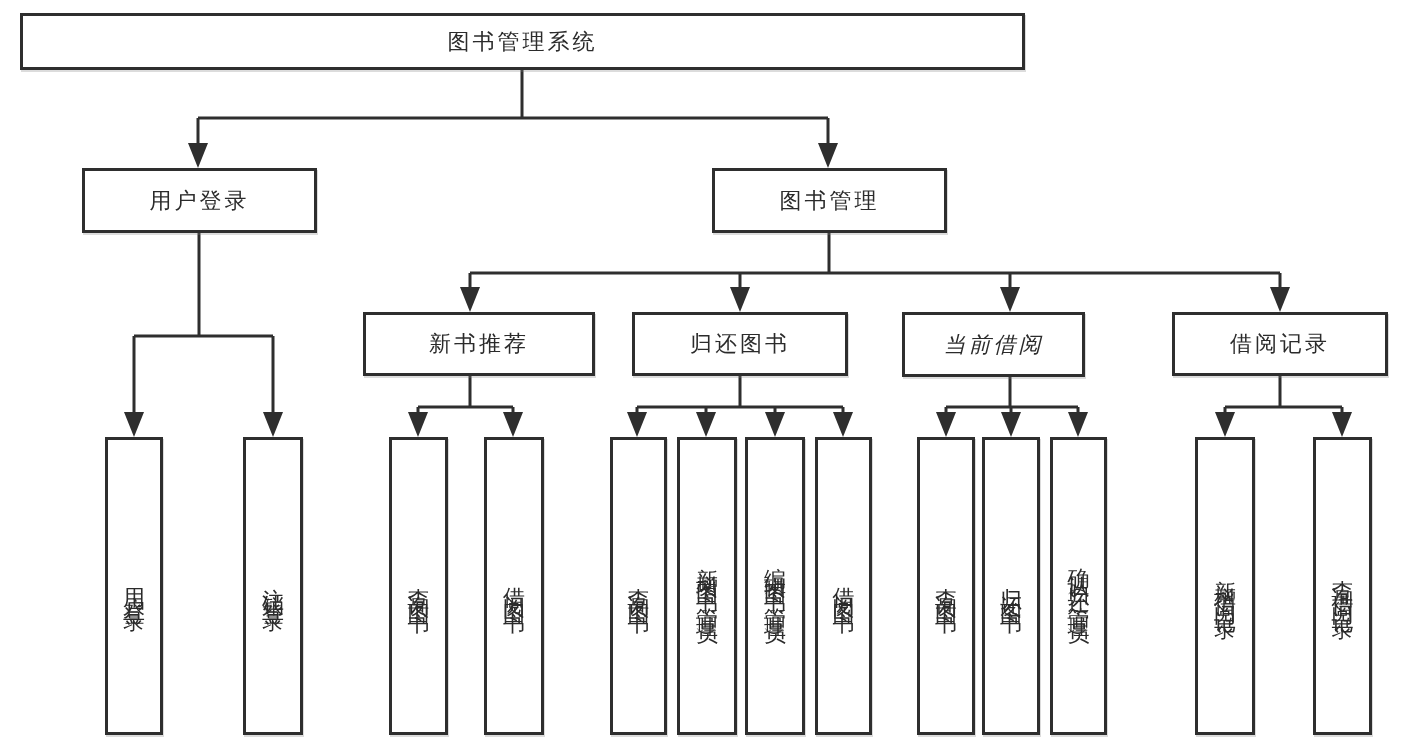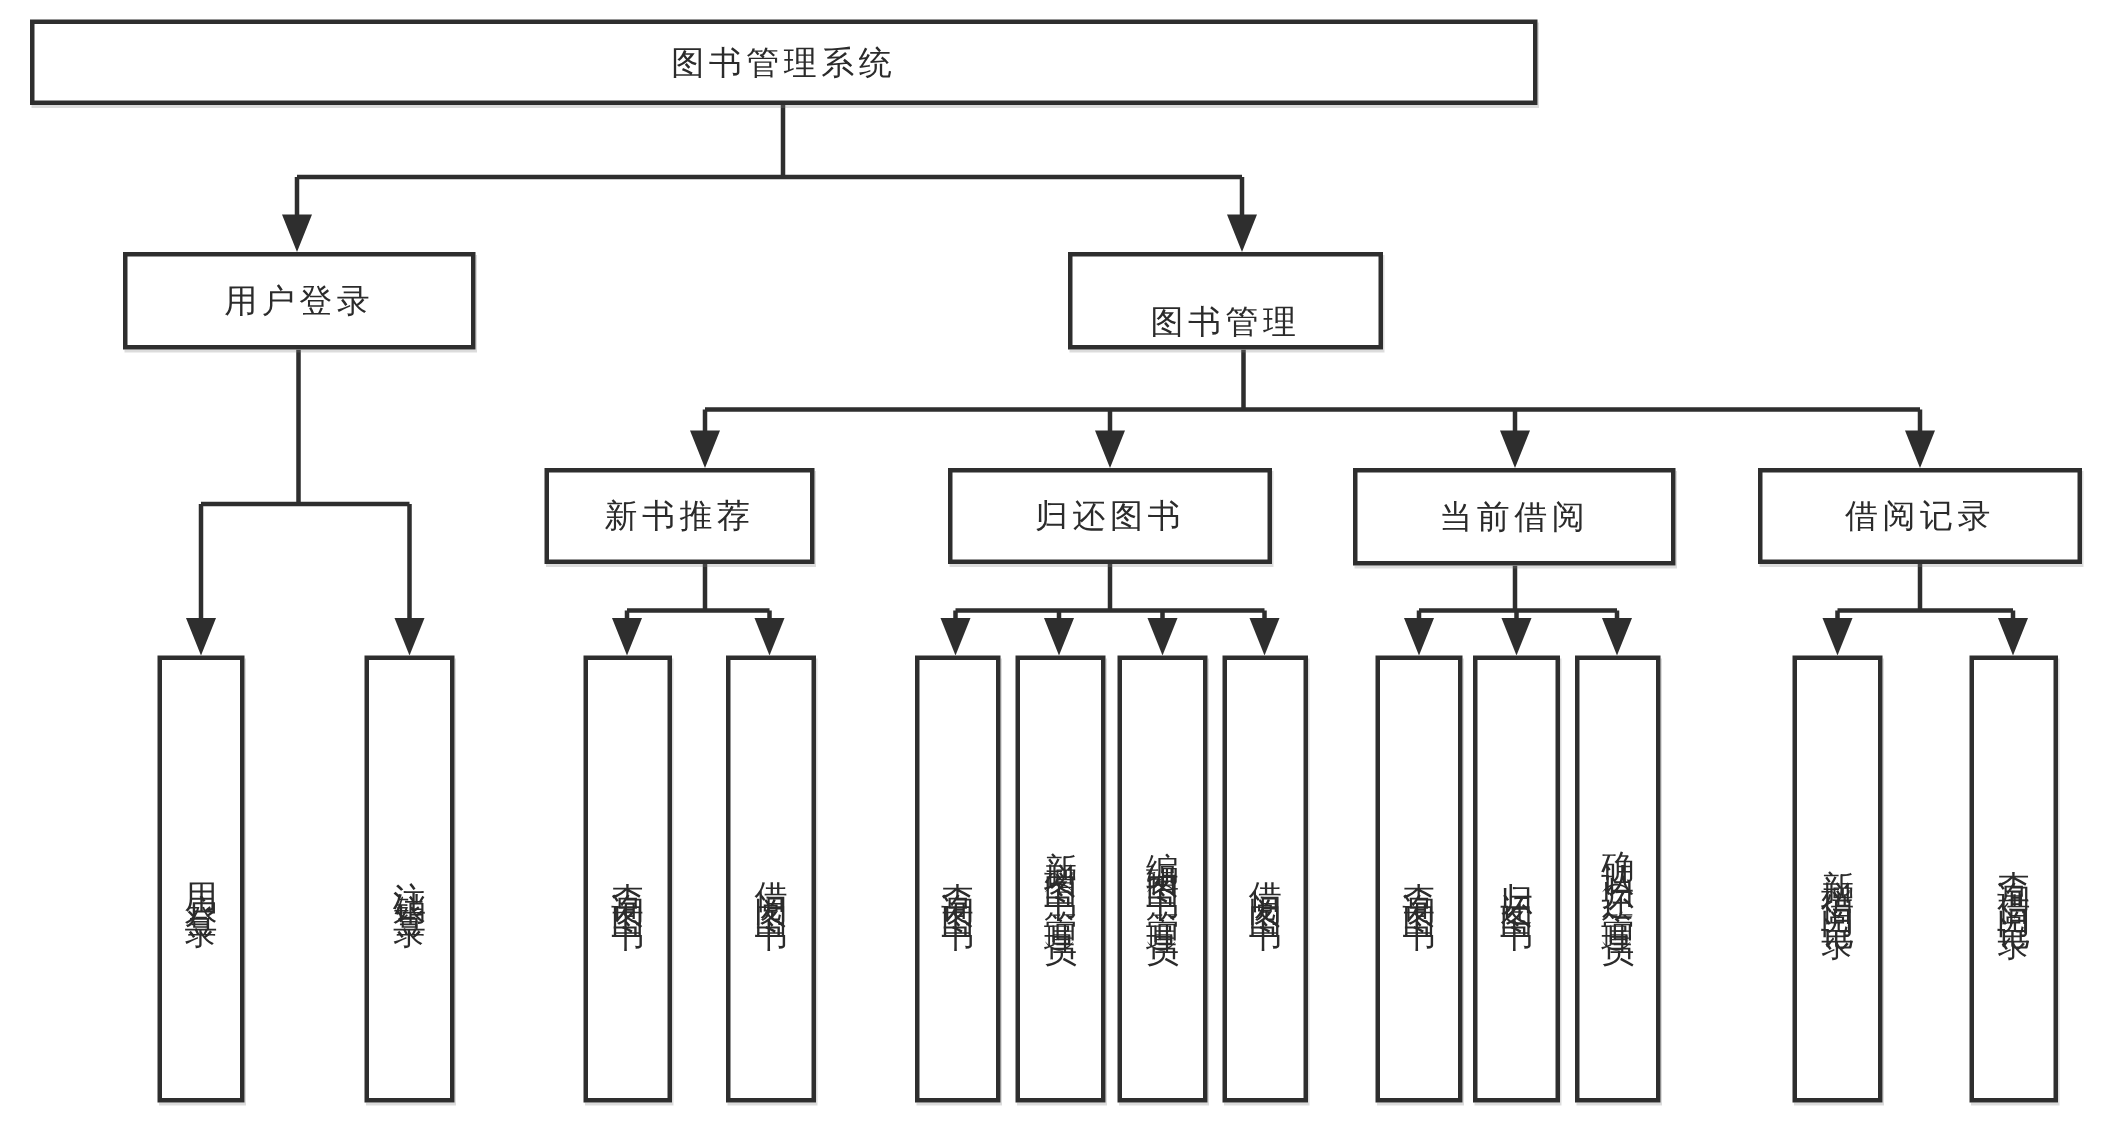--- a/index.html
+++ b/index.html
@@ -21,25 +21,25 @@
     font-size:22px;letter-spacing:3px;white-space:nowrap;
   }
   .box .vlabel{
     writing-mode:vertical-rl;text-orientation:mixed;
     font-size:22px;letter-spacing:8px;line-height:1;white-space:nowrap;
   }
   
   .n-root{left:20px;top:13px;width:1005px;height:57px;}
   
   .n-user{left:82px;top:168px;width:235px;height:65px;}
-  .n-book{left:712px;top:168px;width:210px;height:65px;align-items:flex-end;}
+  .n-book{left:712px;top:168px;width:235px;height:65px;}
   
-  .n-g0{left:363px;top:312px;width:180px;height:64px;}
+  .n-g0{left:363px;top:312px;width:232px;height:64px;}
   .n-g1{left:632px;top:312px;width:216px;height:64px;}
-  .n-g2{left:902px;top:312px;width:215px;height:65px;}
+  .n-g2{left:902px;top:312px;width:183px;height:65px;font-style:italic;}
   .n-g3{left:1172px;top:312px;width:216px;height:64px;}
   
   .leaf{top:437px;height:298px;}
   .l-u0{left:105px;width:58px;}
   .l-u1{left:243px;width:60px;}
   .l-a0{left:389px;width:59px;}
   .l-a1{left:484px;width:60px;}
   .l-b0{left:610px;width:57px;}
   .l-b1{left:677px;width:60px;}
   .l-b2{left:745px;width:60px;}

